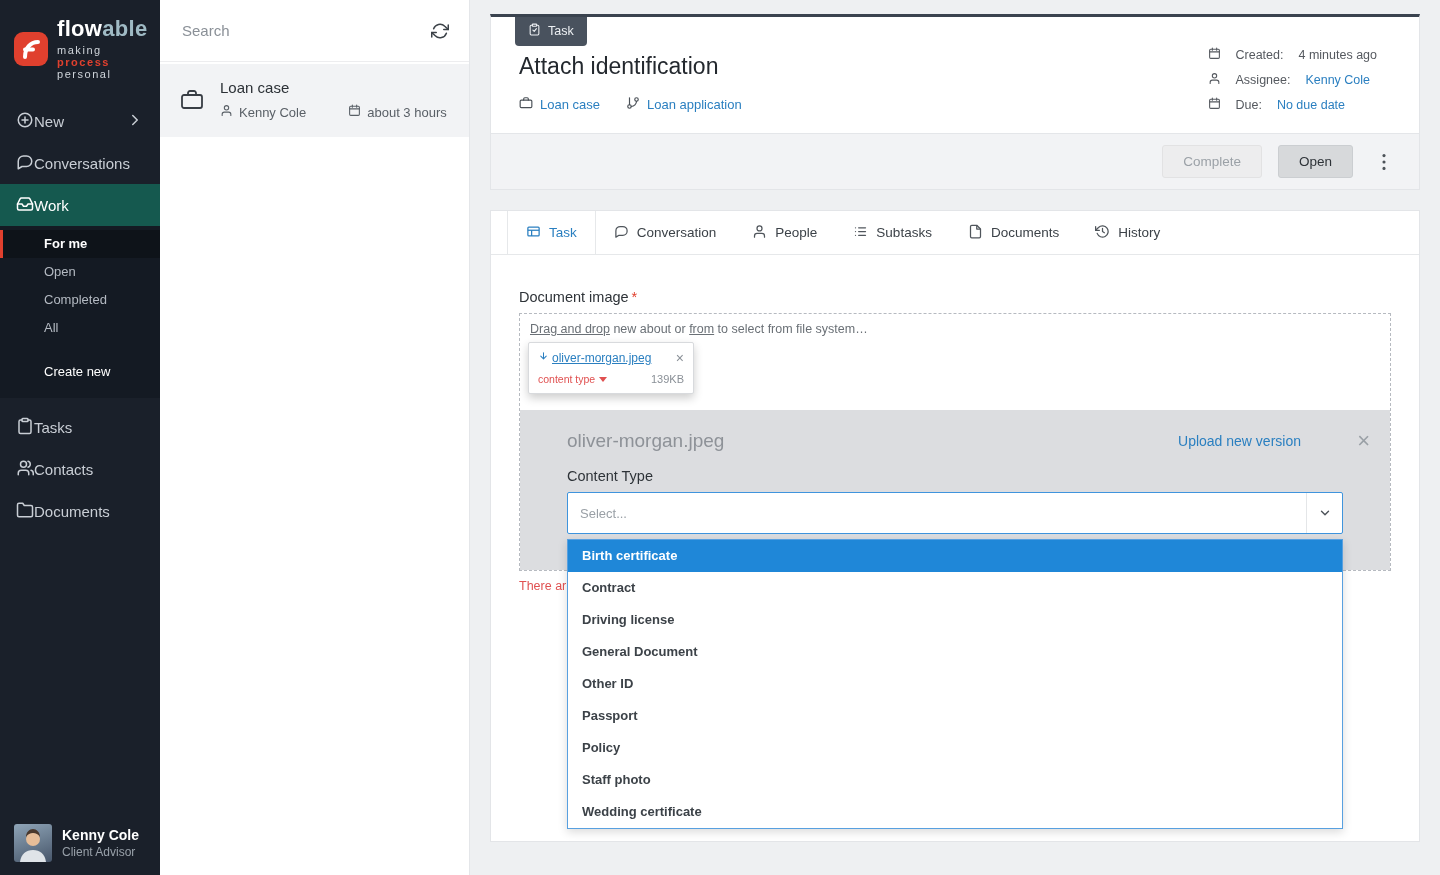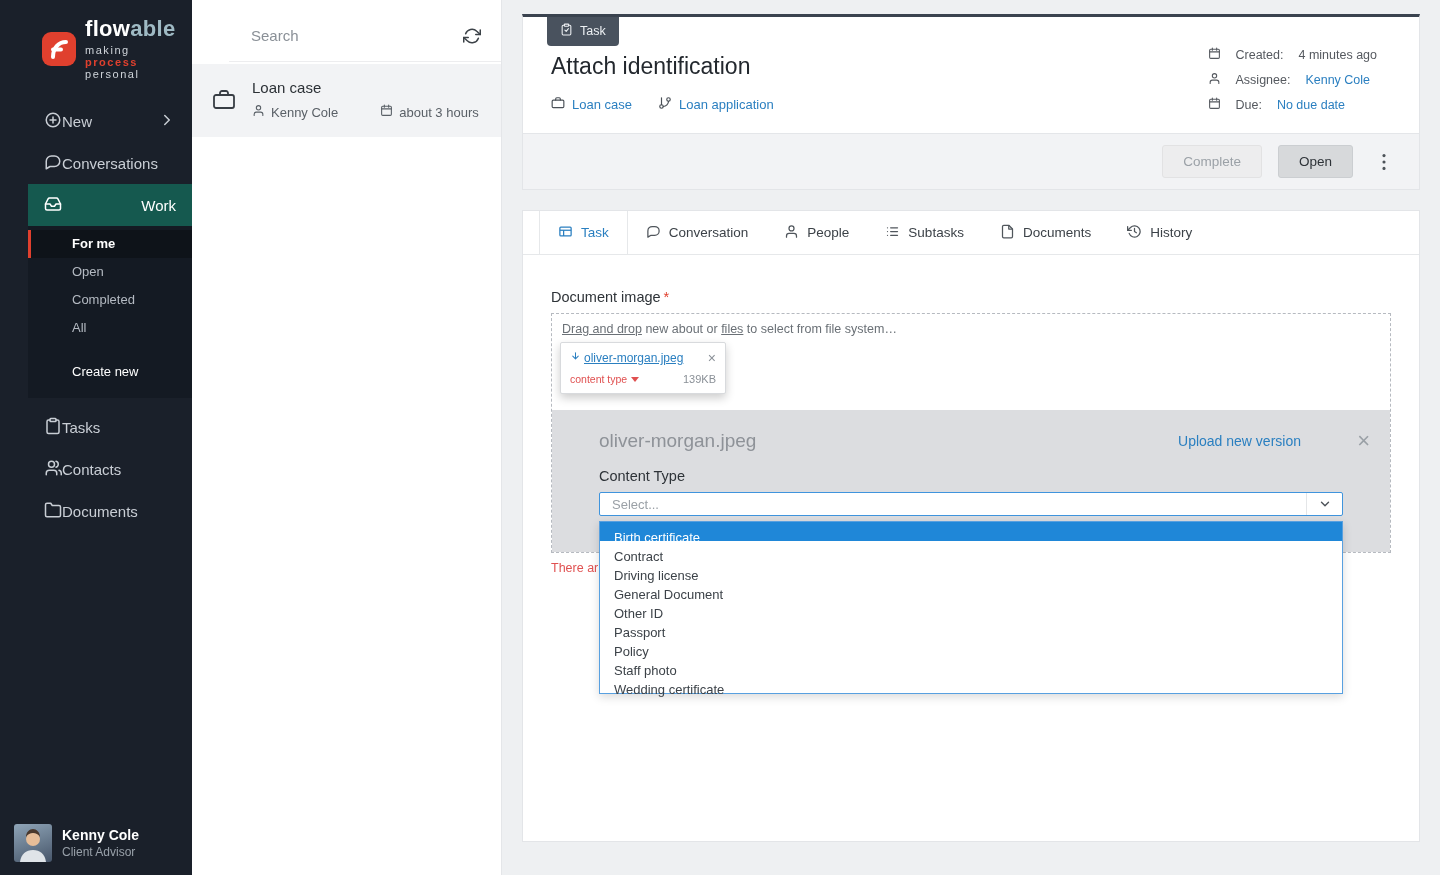--- a/index.html
+++ b/index.html
@@ -5,44 +5,44 @@
   * { box-sizing: border-box; }
   html,body { margin:0; padding:0; }
   body {
     width:1440px; height:875px; overflow:hidden;
     font-family:"Liberation Sans", sans-serif;
     background:#eef0f2; color:#333;
   }
   .app { display:flex; width:1440px; height:875px; }
 
   
-  .sidebar { width:192px; flex:none; background:#1a202a; color:#c9ced5; position:relative;padding-left:28px; }
+  .sidebar { width:160px; flex:none; background:#1a202a; color:#c9ced5; position:relative; }
   .logo-row { display:flex; align-items:center; gap:9px; padding:18px 14px 20px; }
   .logo-mark { width:34px; height:34px; flex:none; }
   .brand { font-size:22px; font-weight:700; color:#fff; line-height:1; letter-spacing:.3px; }
   .brand .able { color:#9fbac4; }
   .tagline { font-size:11px; letter-spacing:.14em; color:#cfd4da; margin-top:4px; }
   .tagline .red { color:#e0402e; font-weight:700; }
   .nav-item { display:flex; align-items:center; height:42px; padding:0 16px; font-size:15px; cursor:pointer; color:#c9ced5; }
   .nav-item svg { width:18px; height:18px; flex:none; }
   .nav-item .grow { flex:1; }
-  .nav-item.active { background:#15594f; color:#fff;justify-content:space-between; }
+  .nav-item.active { background:#15594f; color:#fff; }
   .subnav { background:#141a23; padding:4px 0 12px; }
   .sub-item { height:28px; line-height:28px; padding-left:44px; font-size:13px; color:#b4bac2; cursor:pointer; }
   .sub-item.current { background:#0e1319; color:#fff; font-weight:700; border-left:3px solid #e0402e; padding-left:41px; }
   .sub-item.create { color:#ffffff; margin-top:16px; }
   .nav-gap { height:8px; }
   .user { position:absolute; bottom:0; left:0; right:0; display:flex; gap:10px; align-items:center; padding:13px 14px; }
   .avatar { width:38px; height:38px; border-radius:3px; background:linear-gradient(160deg,#8fa5b8,#47566a); overflow:hidden; flex:none; }
   .user-name { font-size:14px; color:#fff; font-weight:700; line-height:1.2; }
   .user-role { font-size:12px; color:#98a0a9; margin-top:2px; }
 
   
   .listpane { width:310px; flex:none; background:#fff; border-right:1px solid #e4e6e9; }
-  .search-row { display:flex; align-items:flex-end; height:62px; padding:16px 20px; gap:10px; border-bottom:1px solid #ededef;margin-left:37px; }
+  .search-row { display:flex; align-items:center; height:62px; padding:8px 20px; gap:10px; border-bottom:1px solid #ededef; }
   .search-input { flex:1; border:none; outline:none; background:transparent; font-size:15px; color:#333; font-family:inherit; }
   .search-input::placeholder { color:#8a9097; }
   .refresh-btn { width:18px; height:18px; color:#3c4248; cursor:pointer; }
   .refresh-btn svg { width:18px; height:18px; }
   .case-item { display:flex; gap:16px; align-items:center; padding:15px 20px 17px; background:#f2f3f5; cursor:pointer; margin-top:2px; }
   .case-icon { width:24px; height:24px; color:#383d44; flex:none; }
   .case-icon svg { width:24px; height:24px; }
   .case-title { font-size:15px; color:#2c3136; margin-bottom:8px; }
   .case-meta { display:flex; align-items:center; gap:6px; font-size:13px; color:#5a6067; }
   .case-meta svg { width:13px; height:13px; color:#5a6067; }
@@ -93,26 +93,26 @@
   .caret-red { width:0; height:0; border-left:4px solid transparent; border-right:4px solid transparent; border-top:5px solid #e05050; }
   .chip-size { color:#8a9097; font-size:11px; }
 
   .preview-panel { margin-top:16px; background:#dcdde0; padding:20px 47px 36px; position:relative; }
   .preview-close { position:absolute; top:20px; right:20px; font-size:22px; font-weight:300; color:#9aa0a6; line-height:1; cursor:pointer; }
   .preview-head { display:flex; align-items:center; }
   .preview-filename { flex:1; font-size:19px; color:#8e9298; }
   .upload-link { color:#2a7fc0; font-size:14px; margin-right:42px; cursor:pointer; }
   .ct-label { margin-top:16px; font-size:14.5px; color:#2e3338; }
   .select-wrap { position:relative; margin-top:8px; }
-  .ct-select { height:24px; background:#fff; border:1px solid #3f94dd; border-radius:2px; display:flex; align-items:center; cursor:pointer; }
+  .ct-select { height:42px; background:#fff; border:1px solid #3f94dd; border-radius:2px; display:flex; align-items:center; cursor:pointer; }
   .select-value { flex:1; padding-left:12px; font-size:13px; color:#9aa0a6; }
   .select-arrow { width:36px; align-self:stretch; border-left:1px solid #e4e6e8; display:flex; align-items:center; justify-content:center; color:#4c5258; }
   .select-arrow svg { width:14px; height:14px; }
   .ct-dropdown { position:absolute; top:calc(100% + 5px); left:0; right:0; background:#fff; border:1px solid #58a0e0; box-shadow:0 3px 9px rgba(0,0,0,.15); z-index:30; }
-  .option { height:19px; line-height:32px; padding:0 14px; font-size:13px; color:#3c4248; cursor:pointer; }
+  .option { height:32px; line-height:32px; padding:0 14px; font-size:13px; color:#3c4248; cursor:pointer;font-weight:bold; }
   .option.selected { background:#1f87d8; color:#fff; }
 
   .validation { margin-top:8px; font-size:12.5px; color:#e05151; }
 </style>
 </head>
 <body>
 
 <div class="app">
 
   <aside class="sidebar">
@@ -357,21 +357,21 @@
                 <polyline points="12 7 12 12 15 14"></polyline>
               </svg></span>
           <span>History</span>
         </div>
       </div>
 
       <div class="tab-content">
         <div class="field-label"><span>Document image</span><span class="req">*</span></div>
 
         <div class="dropzone">
-          <div class="dz-text"><span class="u">Drag and drop</span><span> new about or </span><span class="u">files</span><span> to select from file system…</span></div>
+          <div class="dz-text"><span class="u">Drag and drop</span><span> new about or </span><span class="u">from</span><span> to select from file system…</span></div>
 
           <div class="file-chip">
             <div class="chip-row1">
               <span class="chip-link">
                 <span><svg viewBox="0 0 24 24" fill="none" stroke="currentColor" stroke-width="2.2" stroke-linecap="round" stroke-linejoin="round">
                       <line x1="12" y1="4" x2="12" y2="17"></line>
                       <polyline points="6 11 12 17 18 11"></polyline>
                     </svg></span>
                 <span>oliver-morgan.jpeg</span>
               </span>

